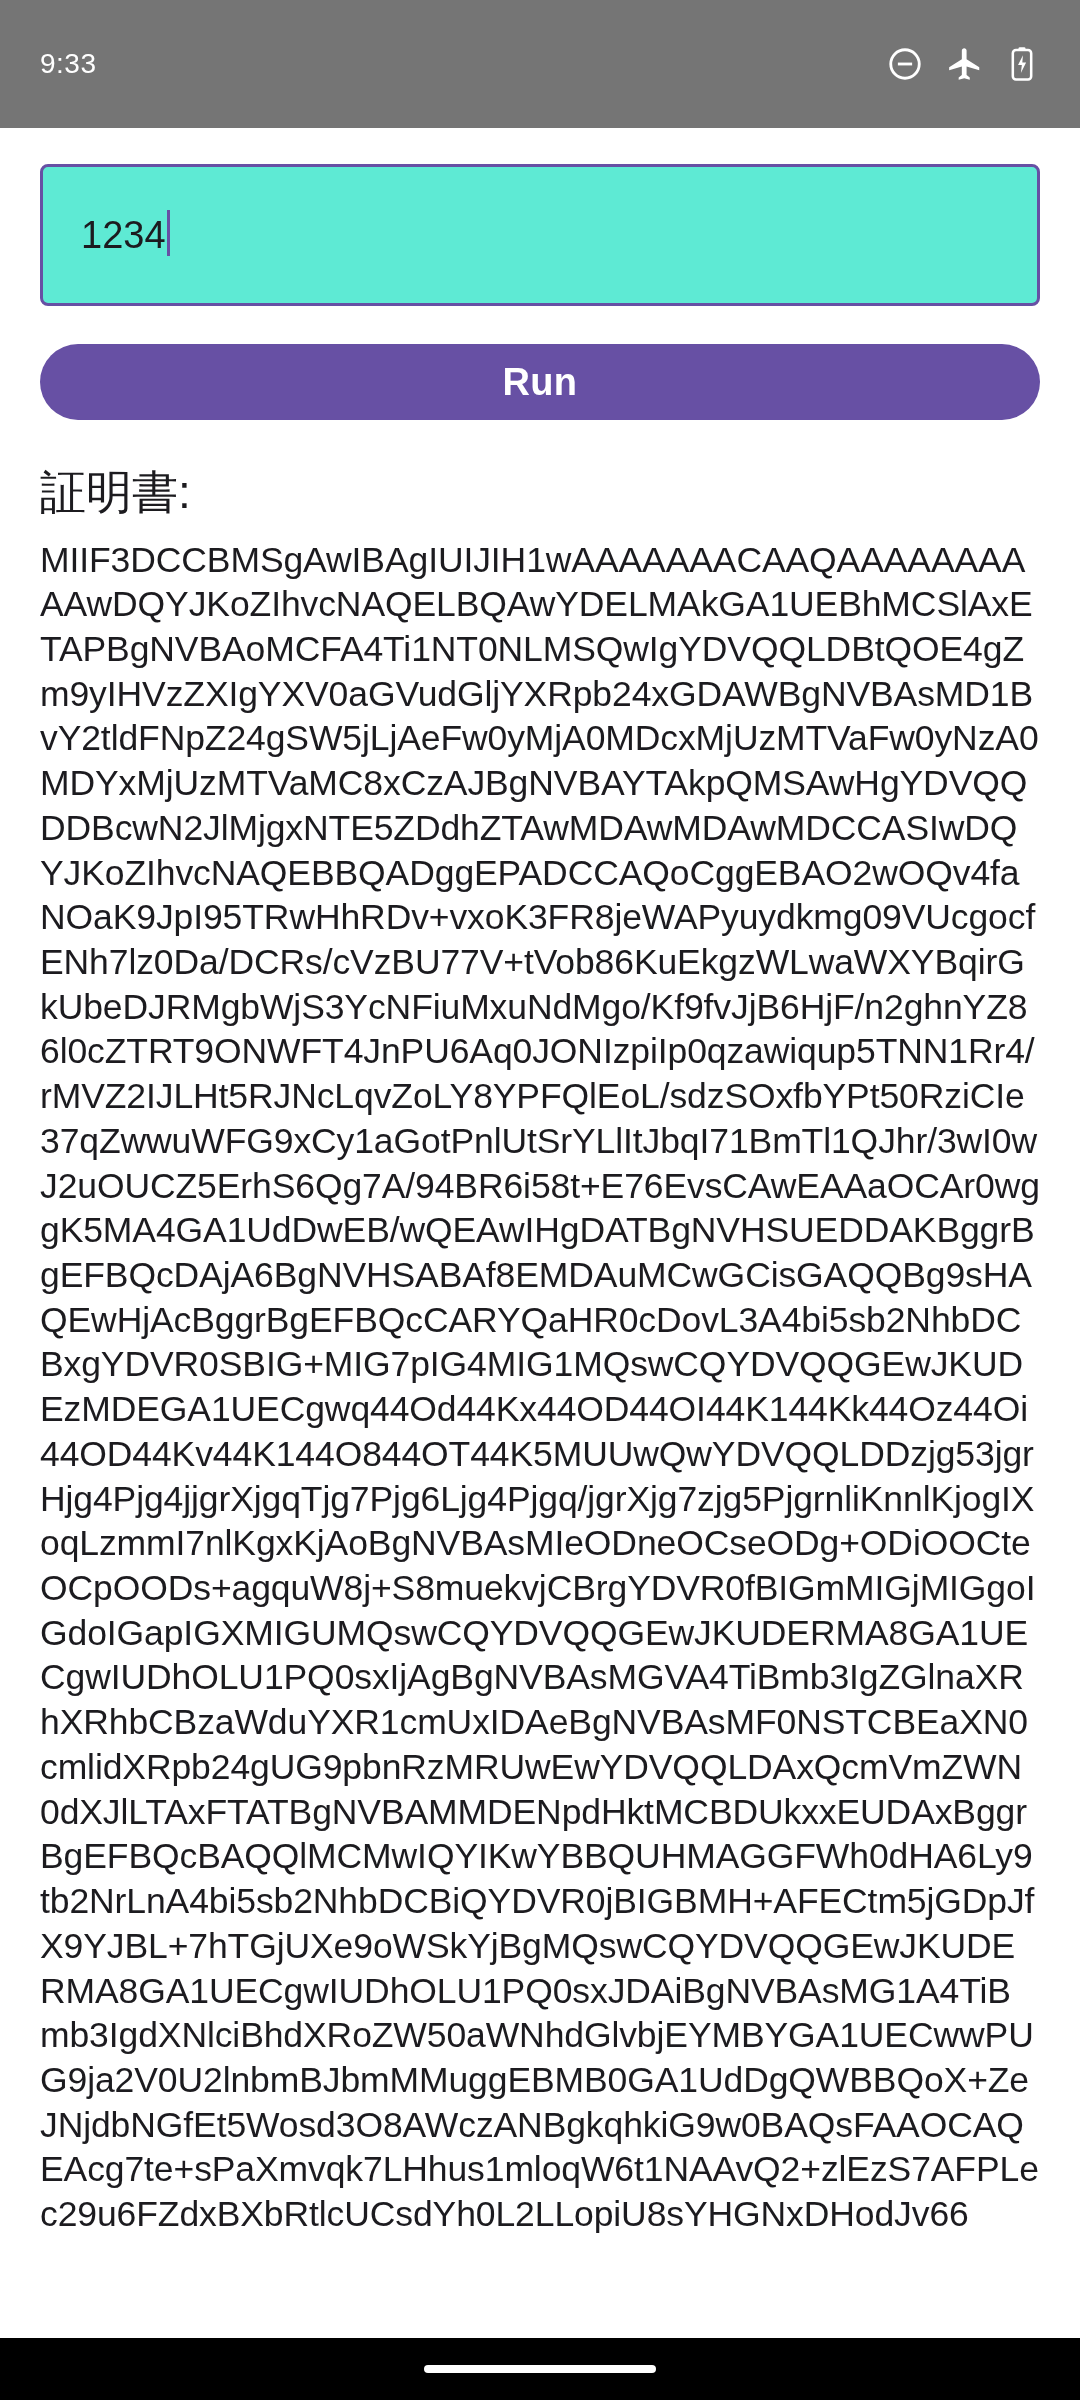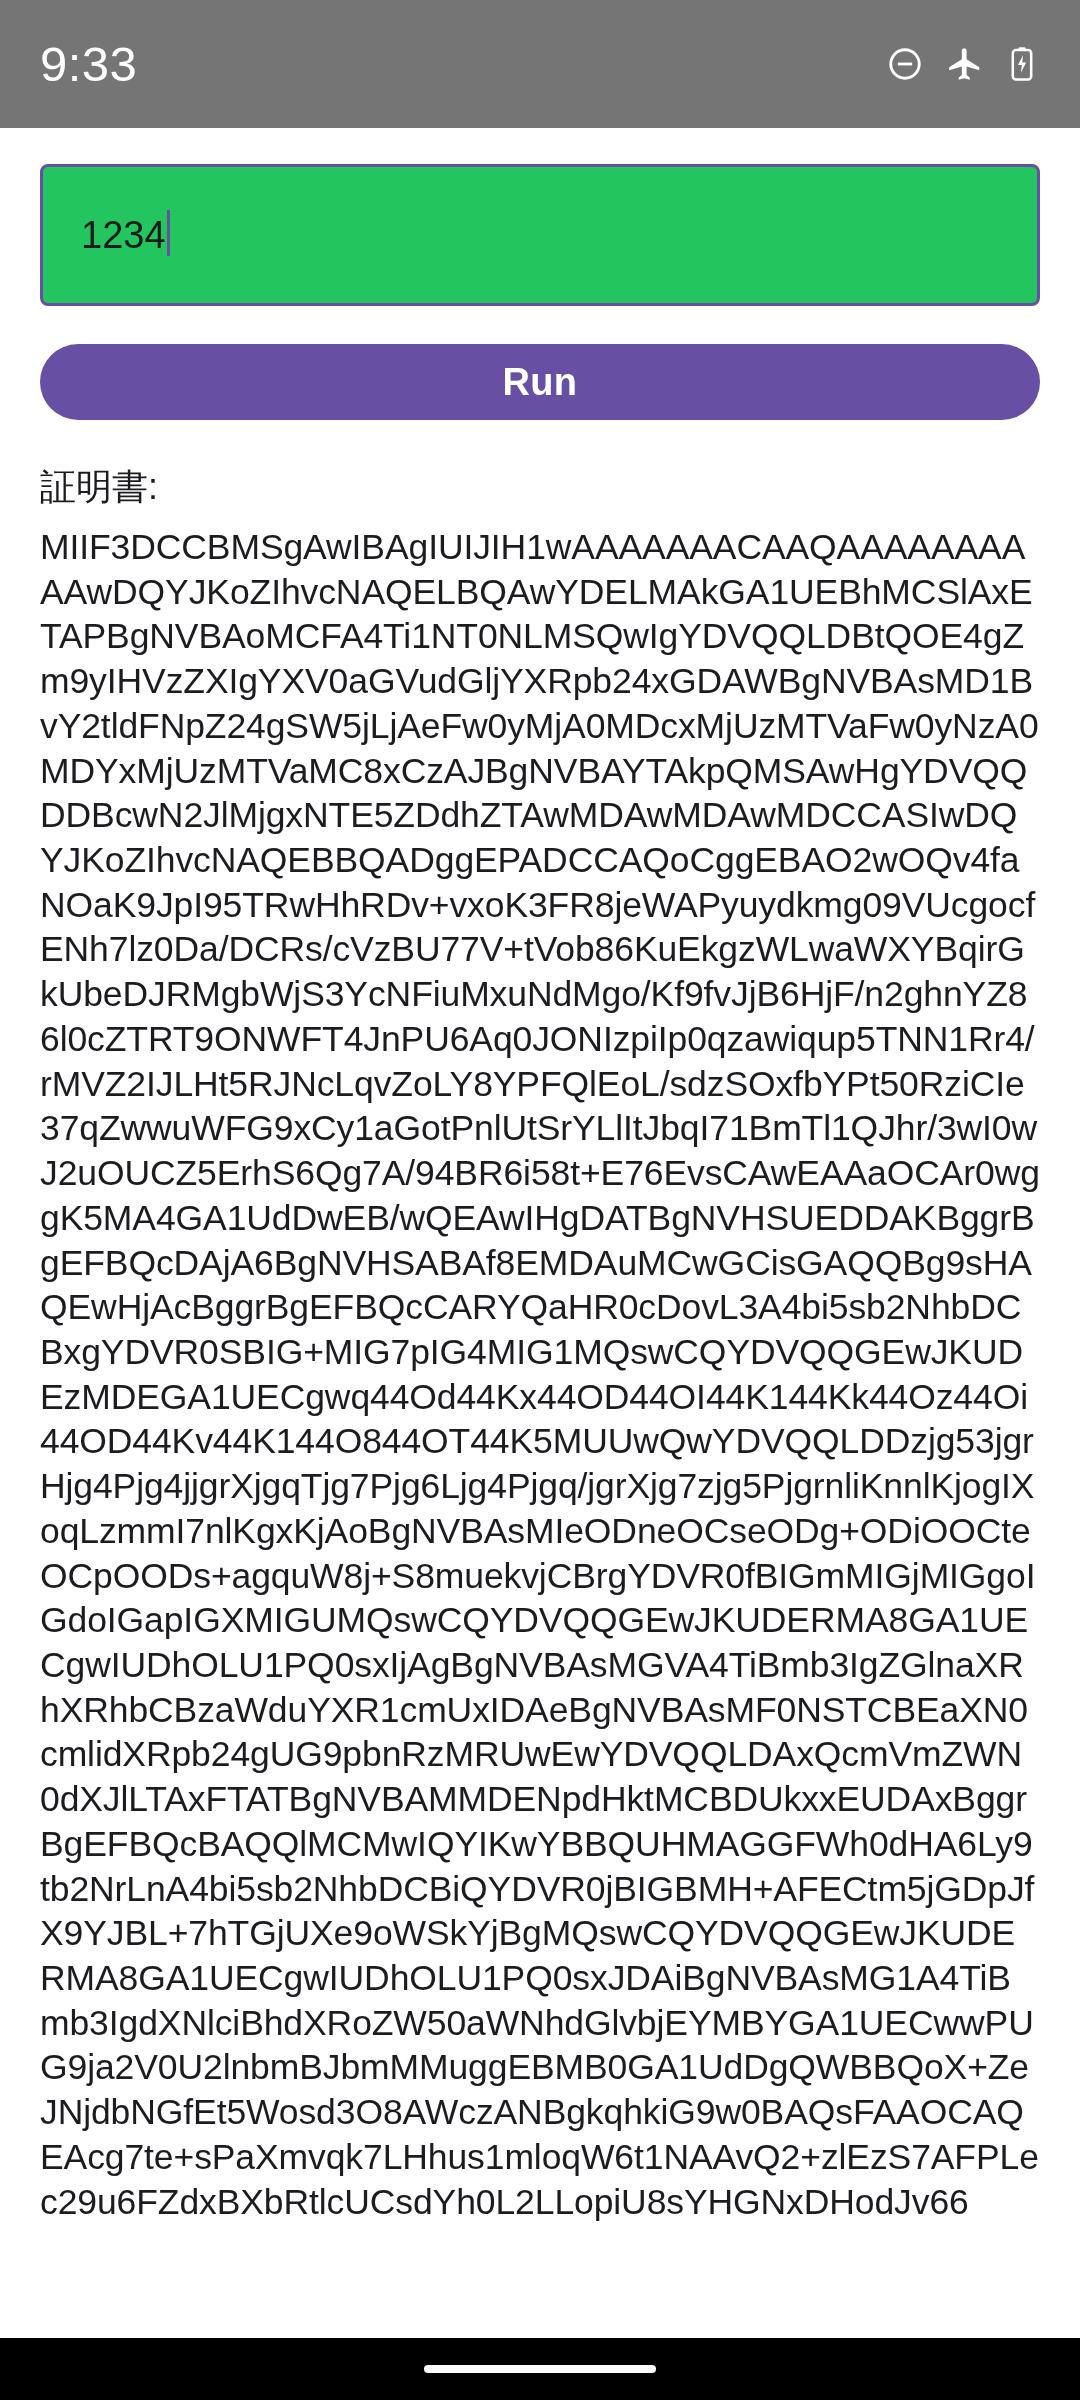--- a/index.html
+++ b/index.html
@@ -24,21 +24,21 @@
     height: 128px;
     background: #757575;
     color: #ffffff;
     display: flex;
     align-items: center;
     justify-content: space-between;
     padding: 0 42px 0 40px;
     flex: 0 0 auto;
   }
   .status-time {
-    font-size: 49px;
+    font-size: 28px;
     letter-spacing: 0.5px;
     font-weight: 400;
   }
   .status-icons {
     display: flex;
     align-items: center;
     gap: 22px;
   }
   .status-icons svg { display: block; }
 
@@ -46,21 +46,21 @@
   .content {
     flex: 1 1 auto;
     padding: 36px 40px 0 40px;
     overflow: hidden;
   }
 
   .text-field {
     height: 142px;
     border: 3px solid #6750a4;
     border-radius: 8px;
-    background: #22c55e;
+    background: #5eead4;
     display: flex;
     align-items: center;
     padding: 0 38px;
   }
   .text-field-value {
     font-size: 38px;
     color: #1c1b1f;
     line-height: 1;
     position: relative;
   }
@@ -87,21 +87,21 @@
     font-size: 38px;
     font-weight: 700;
     letter-spacing: 0.3px;
     border: none;
     width: 100%;
     font-family: "Liberation Sans", sans-serif;
   }
 
   .cert-label {
     margin-top: 44px;
-    font-size: 36px;
+    font-size: 46px;
     color: #1c1b1f;
     line-height: 1.25;
   }
 
   .cert-body {
     margin-top: 16px;
     font-size: 35.5px;
     line-height: 1.26;
     color: #1c1b1f;
     word-break: break-all;

